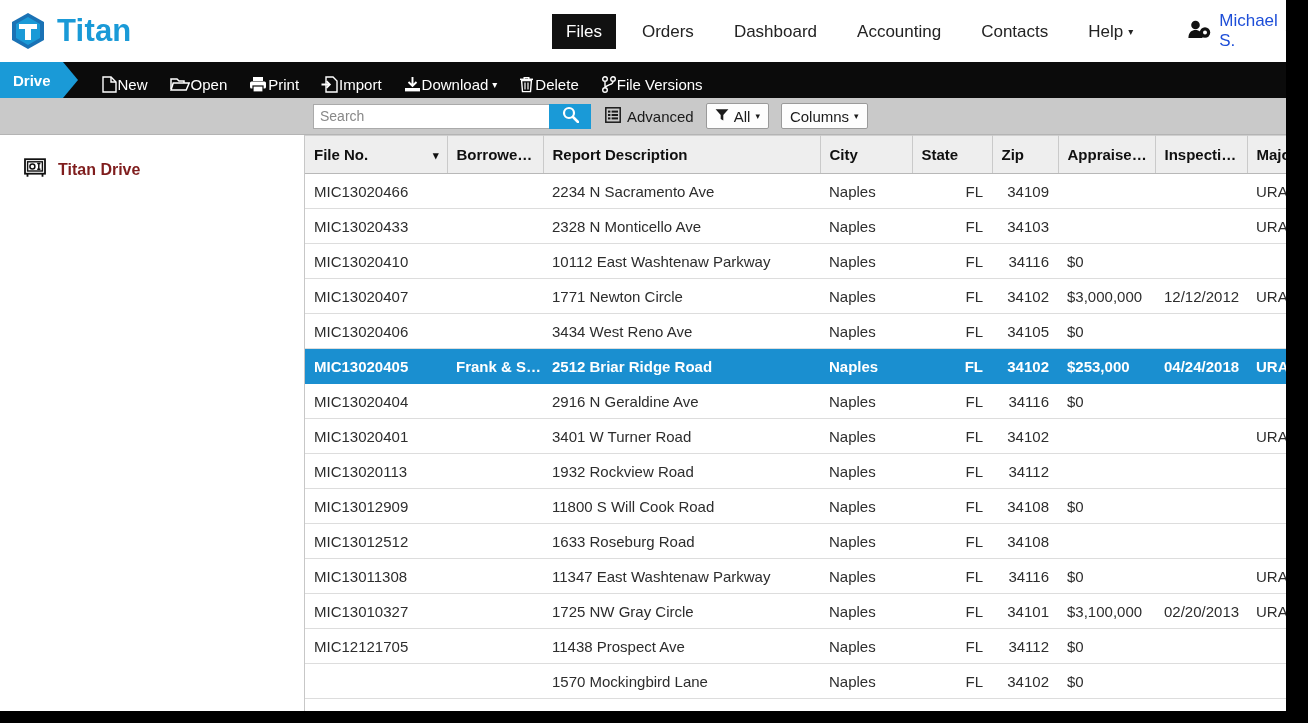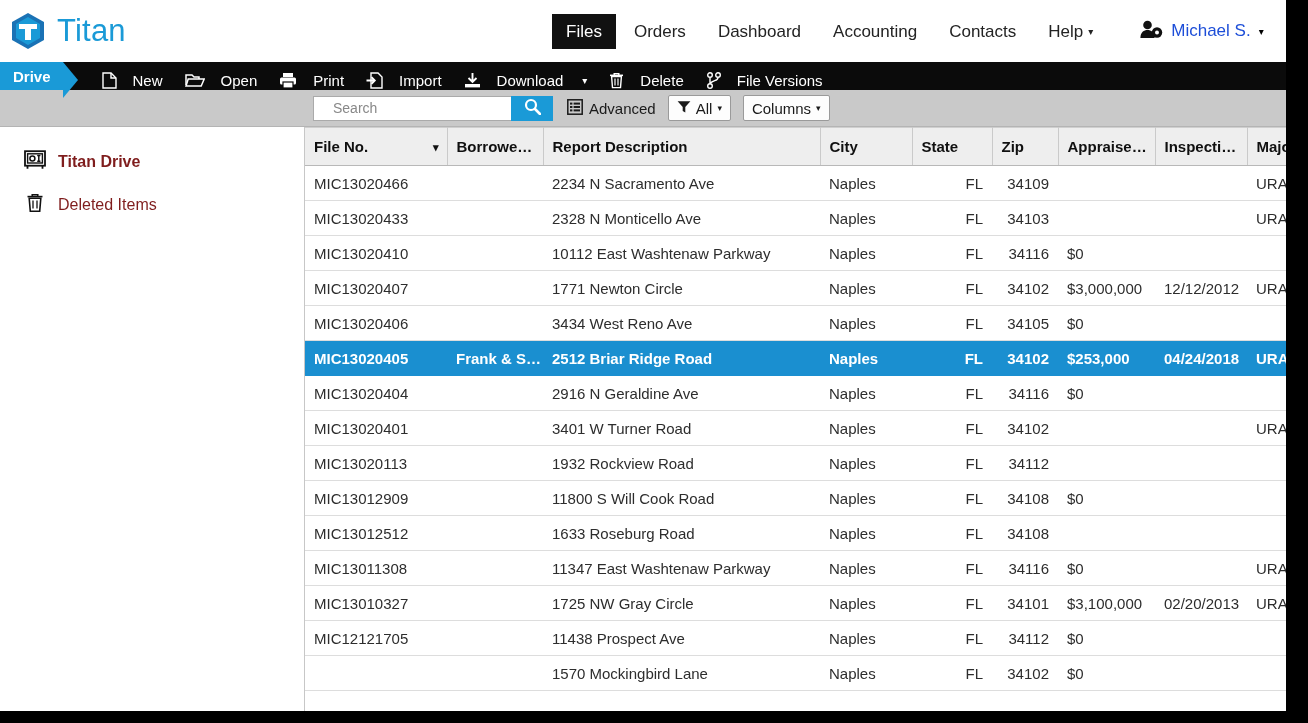--- a/index.html
+++ b/index.html
@@ -26,29 +26,29 @@
   }
   .brand {
     display: flex; align-items: center;
     padding-left: 8px;
     gap: 9px;
   }
   .brand-logo { width: 40px; height: 40px; display: block; }
   .brand-name {
     font-size: 31px;
     color: #1a9ad7;
-    font-weight: 400;
+    font-weight: 700;
     letter-spacing: .2px;
   }
   .topnav {
     position: absolute;
     left: 552px; top: 0;
     height: 62px;
     display: flex; align-items: center;
-    gap: 4px;
+    gap: 12px;
   }
   .topnav-item {
     font-size: 17px;
     color: #232323;
     padding: 9px 14px;
     line-height: 1;
     white-space: nowrap;
     cursor: pointer;
   }
   .topnav-item.active {
@@ -58,21 +58,21 @@
   .topnav-item .caret { font-size: 10px; position: relative; top: -2px; margin-left: 5px;}
   .user-chip {
     display: flex; align-items: center; gap: 8px;
     padding: 6px 10px;
     margin-left: 18px;
     cursor: pointer;
   }
   .user-chip .uname { font-size: 17px; color: #1d4ed8; }
   
   .toolbar {
-    height: 28px;
+    height: 36px;
     background: #0b0b0b;
     display: flex;
     align-items: stretch;
     position: relative;
   }
   .drive-tag {
     background: #1a9ad7;
     color: #ffffff;
     font-size: 15px;
     font-weight: 600;
@@ -84,21 +84,21 @@
     content: "";
     position: absolute;
     left: 100%; top: 0;
     width: 0; height: 0;
     border-top: 18px solid transparent;
     border-bottom: 18px solid transparent;
     border-left: 15px solid #1a9ad7;
   }
   .tb-items { display: flex; align-items: stretch; margin-left: 28px; }
   .tb-btn {
-    display: flex; align-items: center; gap: 16px;
+    display: flex; align-items: center; gap: 1px;
     color: #ffffff;
     font-size: 15px;
     padding: 0 11px;
     cursor: pointer;
     white-space: nowrap;
     margin-top: 8px;
   }
   .tb-btn svg { display:block; }
   .tb-btn .caret { font-size: 10px; margin-left: 3px; }
   
@@ -106,28 +106,28 @@
     height: 37px;
     background: #c9c9c9;
     display: flex;
     align-items: center;
     padding-left: 313px;
     gap: 0;
     border-bottom: 1px solid #b4b4b4;
   }
   .searchwrap { display: flex; height: 25px; }
   .search-input {
-    width: 198px;
+    width: 236px;
     height: 25px;
     border: 1px solid #aaaaaa;
     border-right: none;
     background: #ffffff;
     font-size: 14px;
     color: #333;
-    padding: 0 19px;
+    padding: 0 6px;
     outline: none;
     font-family: "Liberation Sans", sans-serif;
   }
   .search-input::placeholder { color: #888888; }
   .search-btn {
     width: 42px; height: 25px;
     background: #1a9ad7;
     border: none;
     display: flex; align-items: center; justify-content: center;
     cursor: pointer;
@@ -434,31 +434,20 @@
         <span>
           <svg width="22" height="20" viewBox="0 0 22 20">
             <rect x="1" y="1.2" width="20" height="14.5" fill="none" stroke="#111" stroke-width="1.8"></rect>
             <rect x="3.6" y="3.8" width="14.8" height="9.2" fill="none" stroke="#111" stroke-width="1.4"></rect>
             <circle cx="8.4" cy="8.4" r="2.5" fill="none" stroke="#111" stroke-width="1.5"></circle>
             <path d="M13.2 5.6h3.2M14.8 5.6v5.6M13.2 11.2h3.2" stroke="#111" stroke-width="1.5" fill="none"></path>
             <path d="M3.5 15.7v3M18.5 15.7v3" stroke="#111" stroke-width="1.8"></path>
           </svg>
         </span>
         <span class="slabel">Titan Drive</span>
-      </div>
-      <div class="side-item">
-        <span>
-          <svg width="22" height="22" viewBox="0 0 22 22">
-            <path d="M3.5 4.6h15" stroke="#111" stroke-width="1.6"></path>
-            <path d="M8.2 4.6V2.8h5.6v1.8" fill="none" stroke="#111" stroke-width="1.5"></path>
-            <path d="M5.2 6.2h11.6l-1.1 13H6.3z" fill="none" stroke="#111" stroke-width="1.6"></path>
-            <path d="M9 8.6v8M13 8.6v8" stroke="#111" stroke-width="1.3"></path>
-          </svg>
-        </span>
-        <span class="slabel">Deleted Items</span>
       </div>
     </aside>
 
     <div class="gridwrap">
       <table class="grid">
         <thead>
           <tr>
             <th class="c-file">
               <span>File No.</span>
               <span class="sortcaret">▾</span>

